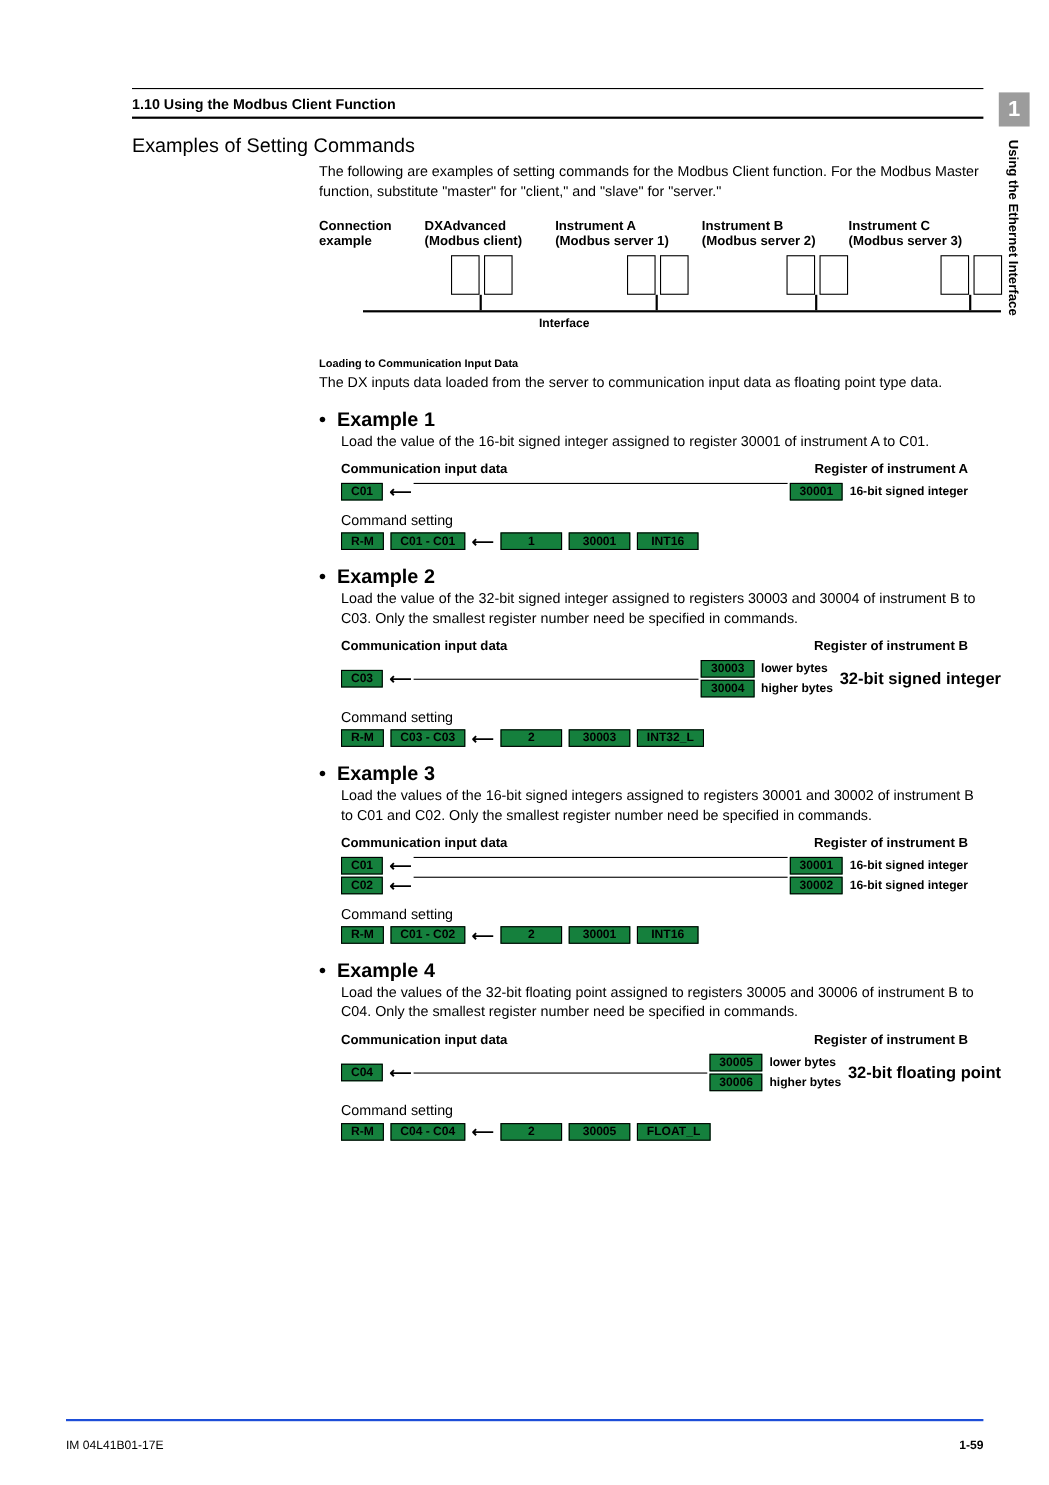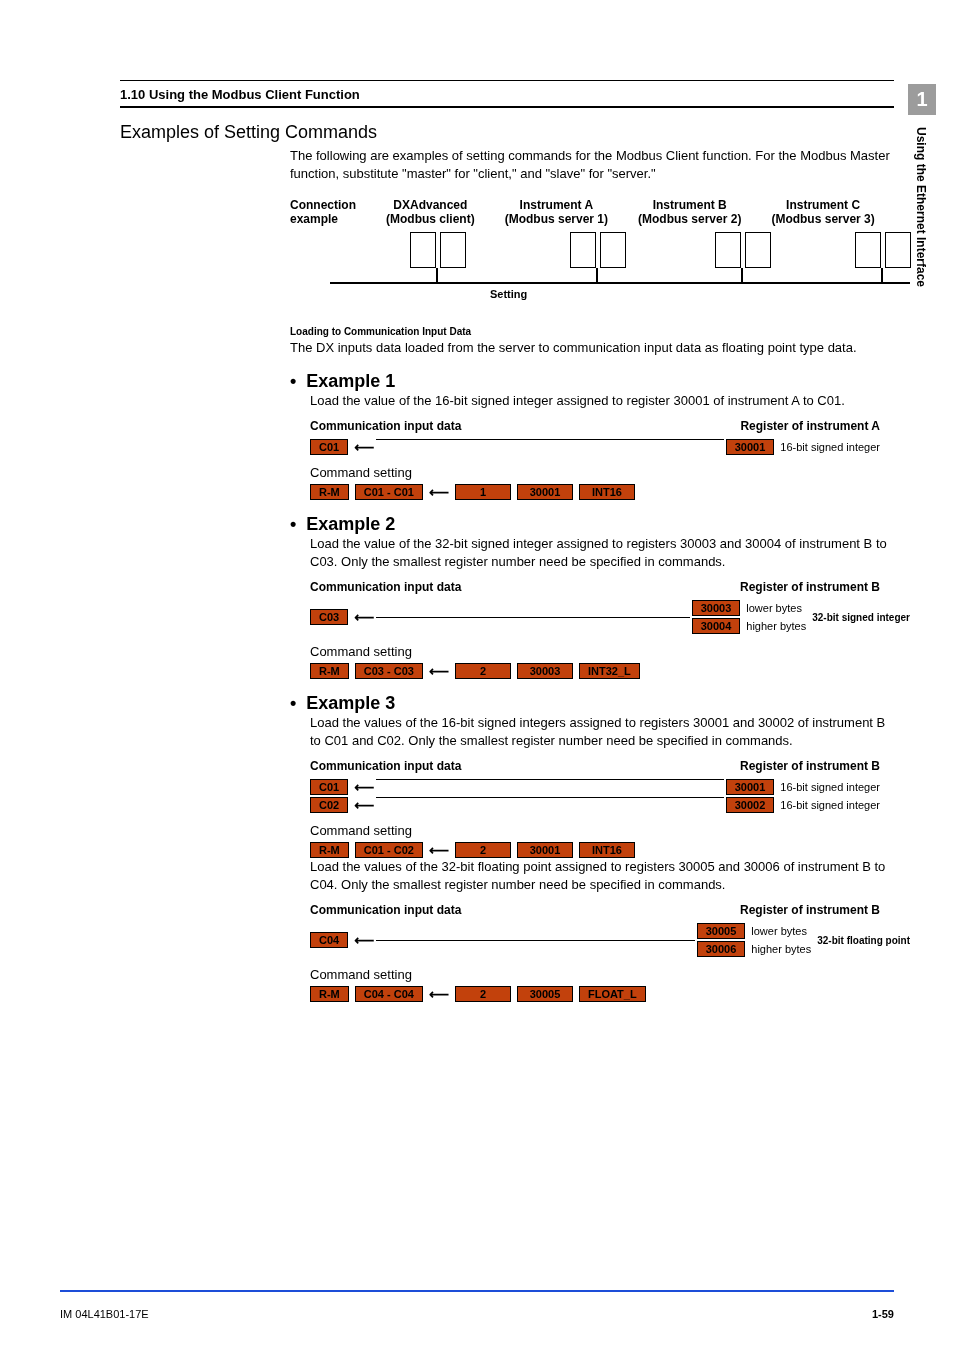--- a/index.html
+++ b/index.html
@@ -10,42 +10,42 @@
   .crumb-line{border-top:2px solid #000;margin-bottom:14px}
   .h1{font-weight:normal;font-size:18px;margin-bottom:4px}
   .intro{margin-left:170px;font-size:13px;line-height:1.35;margin-bottom:16px}
   .h2{font-weight:bold;font-size:10px;margin-left:170px;margin-top:18px;margin-bottom:2px}
   .body{margin-left:170px;font-size:13px;line-height:1.35}
   .sub{margin-left:190px;font-size:13px;line-height:1.35}
   .bullet{margin-left:170px;font-weight:bold;font-size:18px;margin-top:14px}
   .bullet::before{content:"•";margin-right:10px}
   .cmd-label{font-size:13px;margin-left:190px;margin-top:10px;margin-bottom:4px}
   .row{display:flex;align-items:center;margin-left:190px;gap:6px}
-  .box{border:1px solid #000;padding:1px 8px;font-size:11px;font-weight:bold;white-space:nowrap;background:#c2410c}
+  .box{border:1px solid #000;padding:1px 8px;font-size:11px;font-weight:bold;white-space:nowrap;background:#15803d}
   .wbox{min-width:56px;text-align:center}
   .arrow-l{font-weight:bold;font-size:14px}
   .reg-row{display:flex;justify-content:space-between;margin-left:190px;margin-top:6px;width:570px}
   .reg-left{display:flex;align-items:center;gap:6px}
   .reg-right{display:flex;align-items:center;gap:6px}
-  .reg-note{font-size:11px;font-weight:normal}
+  .reg-note{font-size:11px;font-weight:bold}
   .reg-col{display:flex;flex-direction:column;gap:2px}
   .conn{display:flex;margin-left:170px;gap:30px;font-size:12px;font-weight:bold;margin-bottom:6px}
-  .conn .col{display:flex;flex-direction:column;align-items:center;text-align:center}
+  .conn .col{display:flex;flex-direction:column;align-items:flex-start;text-align:center}
   .diagram{position:relative;margin-left:170px;height:76px;width:640px;margin-bottom:6px}
   .dbox{position:absolute;width:26px;height:36px;border:1px solid #000;top:0}
   .eth{position:absolute;left:40px;right:20px;top:50px;border-top:2px solid #000}
   .stub{position:absolute;top:36px;width:2px;height:14px;background:#000}
   .ethlabel{position:absolute;top:56px;font-size:11px;font-weight:bold}
   .sidebar{position:absolute;right:18px;top:84px;width:28px;height:260px}
   .tab{background:#9c9c9c;color:#fff;font-weight:bold;font-size:20px;text-align:center;padding:4px 0}
   .vtext{writing-mode:vertical-rl;font-weight:bold;font-size:12px;margin-top:12px;margin-left:6px}
   .line-conn{flex:1;border-top:1px solid #000;margin:0 2px}
   .footer{position:absolute;bottom:30px;left:60px;right:60px;border-top:2px solid #1d4ed8;padding-top:16px;display:flex;justify-content:space-between;font-size:11px}
   .footer .right{font-weight:bold}
-  .brace-note{font-size:10px;font-weight:bold;margin-left:6px}
+  .brace-note{font-size:15px;font-weight:bold;margin-left:6px}
   .multi-reg{display:flex;align-items:center;margin-left:190px;margin-top:6px;width:600px;justify-content:space-between}
   .mr-left{display:flex;gap:6px}
   .mr-right{display:flex;align-items:center}
   .sm-reg-row{display:flex;align-items:center;gap:6px}
   .reg-title-row{display:flex;justify-content:space-between;margin-left:190px;margin-top:10px;width:570px}
   .reg-title-row span{font-weight:bold;font-size:12px}
 </style>
 </head>
 <body>
 
@@ -92,21 +92,21 @@
     <div class="dbox" style="left:310px"></div>
     <div class="dbox" style="left:425px"></div>
     <div class="dbox" style="left:455px"></div>
     <div class="dbox" style="left:565px"></div>
     <div class="dbox" style="left:595px"></div>
     <div class="stub" style="left:146px"></div>
     <div class="stub" style="left:306px"></div>
     <div class="stub" style="left:451px"></div>
     <div class="stub" style="left:591px"></div>
     <div class="eth"></div>
-    <div class="ethlabel" style="left:200px">Setting</div>
+    <div class="ethlabel" style="left:200px">Interface</div>
   </div>
 
   <div class="h2">Loading to Communication Input Data</div>
   <div class="body">The DX inputs data loaded from the server to communication input data as floating point type data.</div>
 
   <div class="bullet">Example 1</div>
   <div class="sub">Load the value of the 16-bit signed integer assigned to register 30001 of instrument A to C01.</div>
 
   <div class="reg-title-row">
     <span>Communication input data</span>
@@ -202,20 +202,21 @@
   <div class="cmd-label">Command setting</div>
   <div class="row">
     <span class="box">R-M</span>
     <span class="box">C01 - C02</span>
     <span class="arrow-l">⟵</span>
     <span class="box wbox">2</span>
     <span class="box wbox">30001</span>
     <span class="box wbox">INT16</span>
   </div>
 
+  <div class="bullet">Example 4</div>
   <div class="sub">Load the values of the 32-bit floating point assigned to registers 30005 and 30006 of instrument B to C04. Only the smallest register number need be specified in commands.</div>
 
   <div class="reg-title-row">
     <span>Communication input data</span>
     <span>Register of instrument B</span>
   </div>
   <div class="multi-reg">
     <div class="mr-left">
       <span class="box">C04</span>
       <span class="arrow-l">⟵</span>

